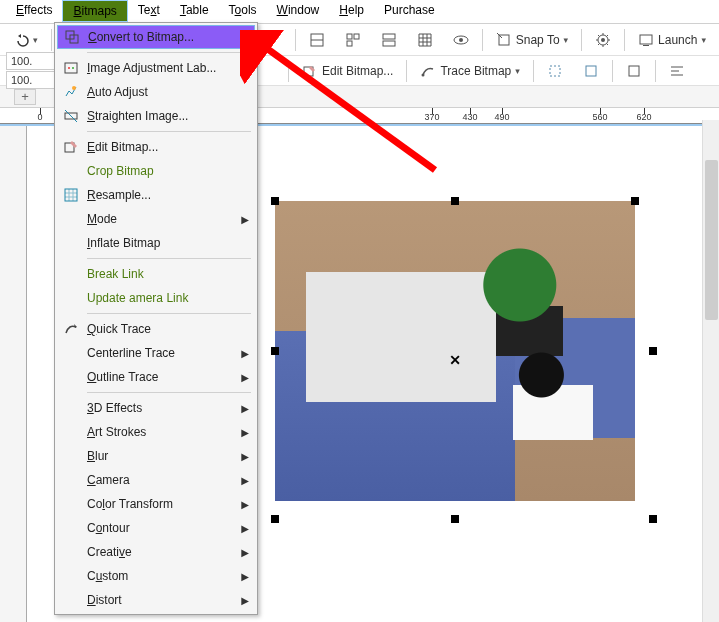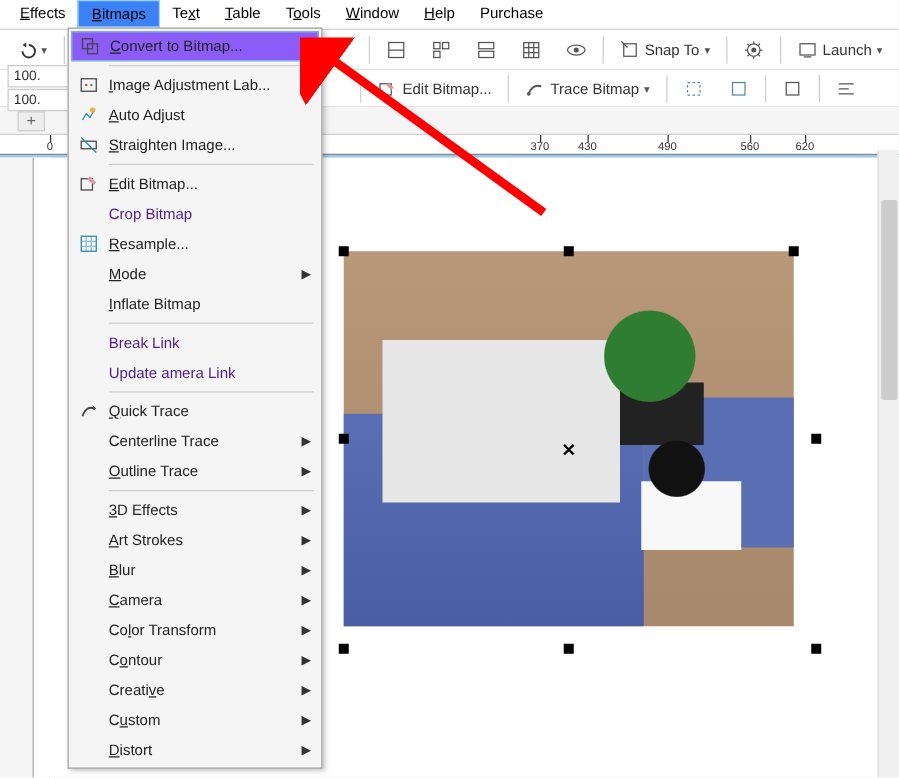--- a/index.html
+++ b/index.html
@@ -19,21 +19,21 @@
     background: #fff;
     height: 24px;
     border-bottom: 1px solid #d0d0d0;
     padding-left: 6px;
   }
   .menubar .item {
     padding: 3px 10px;
     cursor: default;
   }
   .menubar .item.active {
-    background: #3b82f6;
+    background: #4d7c0f;
     border: 1px solid #99d1ff;
   }
   .menubar .item .ul { text-decoration: underline; }
   .toolbar {
     display: flex;
     align-items: center;
     background: #fff;
     height: 32px;
     border-bottom: 1px solid #e0e0e0;
     padding: 0 6px;
@@ -104,21 +104,21 @@
   
   .dropdown {
     position:absolute; left:54px; top:22px; width:204px; background:#f5f5f5;
     border:1px solid #a0a0a0; box-shadow:2px 2px 4px rgba(0,0,0,0.25);
     z-index:50; padding:2px;
   }
   .dropdown .mi {
     display:flex; align-items:center; height:24px; padding:0 18px 0 30px;
     position:relative; font-size:12px; color:#222; white-space:nowrap;
   }
-  .dropdown .mi.disabled { color:#4c1d95; }
+  .dropdown .mi.disabled { color:#4d7c0f; }
   .dropdown .mi.hl {
     background:#8b5cf6; border:1px solid #7ab7e8; height:24px;
   }
   .dropdown .mi .arrow {
     position:absolute; right:6px; top:50%; transform:translateY(-50%);
     font-size:10px; color:#333;
   }
   .dropdown .mi .ul { text-decoration: underline; }
   .dropdown .sepline { height:1px; background:#d0d0d0; margin:3px 4px 3px 30px; }
   .dropdown .ico {
@@ -289,21 +289,21 @@
       <div class="lbl">40</div>
     </div>
     <div class="ruler-marker" style="left: 432px;">
       <div class="tick"></div>
       <div class="lbl">370</div>
     </div>
     <div class="ruler-marker" style="left: 470px;">
       <div class="tick"></div>
       <div class="lbl">430</div>
     </div>
-    <div class="ruler-marker" style="left: 534px;">
+    <div class="ruler-marker" style="left: 502px;">
       <div class="tick"></div>
       <div class="lbl">490</div>
     </div>
     <div class="ruler-marker" style="left: 600px;">
       <div class="tick"></div>
       <div class="lbl">560</div>
     </div>
     <div class="ruler-marker" style="left: 644px;">
       <div class="tick"></div>
       <div class="lbl">620</div>

